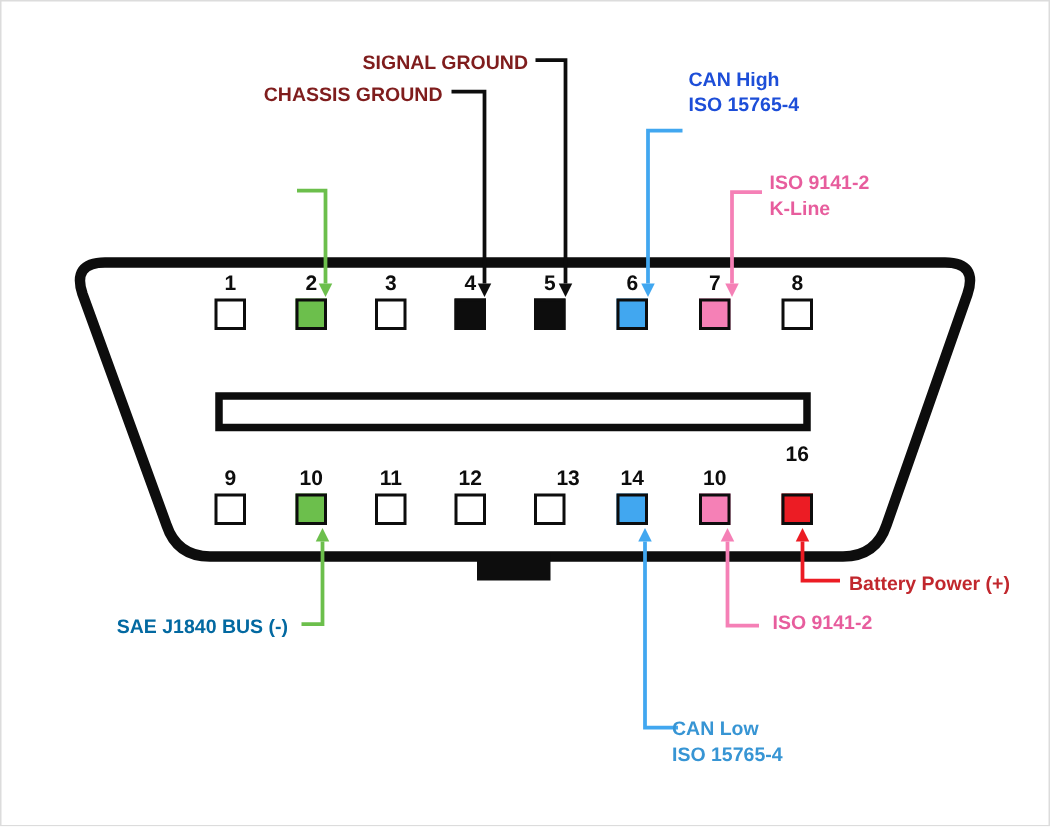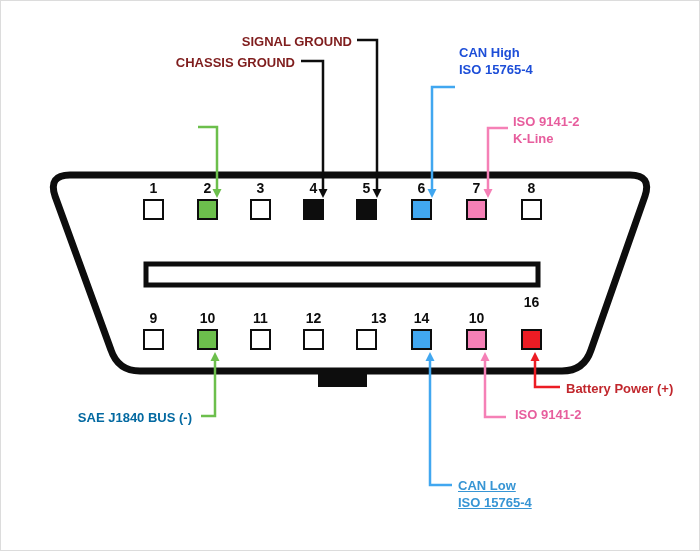--- a/index.html
+++ b/index.html
@@ -138,19 +138,19 @@
 
 
   <div class="label right-align" style="right: 508px; top: 409px; color: #0369a1;">SAE J1840 BUS (-)</div>
 
   <div class="label" style="left: 566px; top: 380px; color: rgb(193, 39, 45);">Battery Power (+)</div>
 
   <div class="label" style="left: 515px; top: 406px; color: rgb(231, 93, 157);">
     <div>ISO 9141-2</div>
   </div>
 
-  <div class="label" style="left: 458px; top: 477px; color: rgb(55, 149, 212); text-decoration: underline;">
+  <div class="label" style="left: 448px; top: 477px; color: rgb(55, 149, 212);">
     <div>CAN Low</div>
     <div>ISO 15765-4</div>
   </div>
 
   <div class="frame"></div>
 </div>
 
 </body></html>

